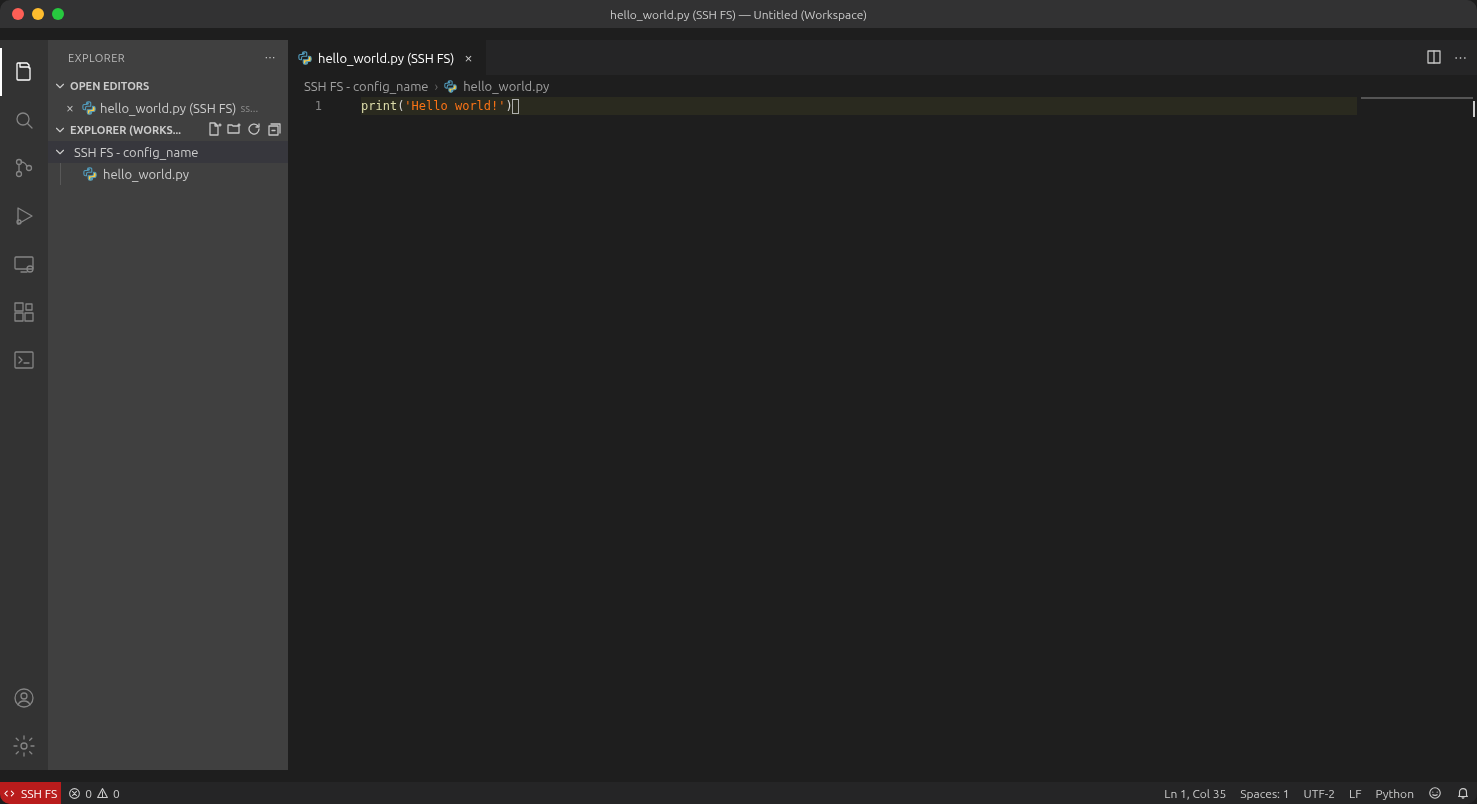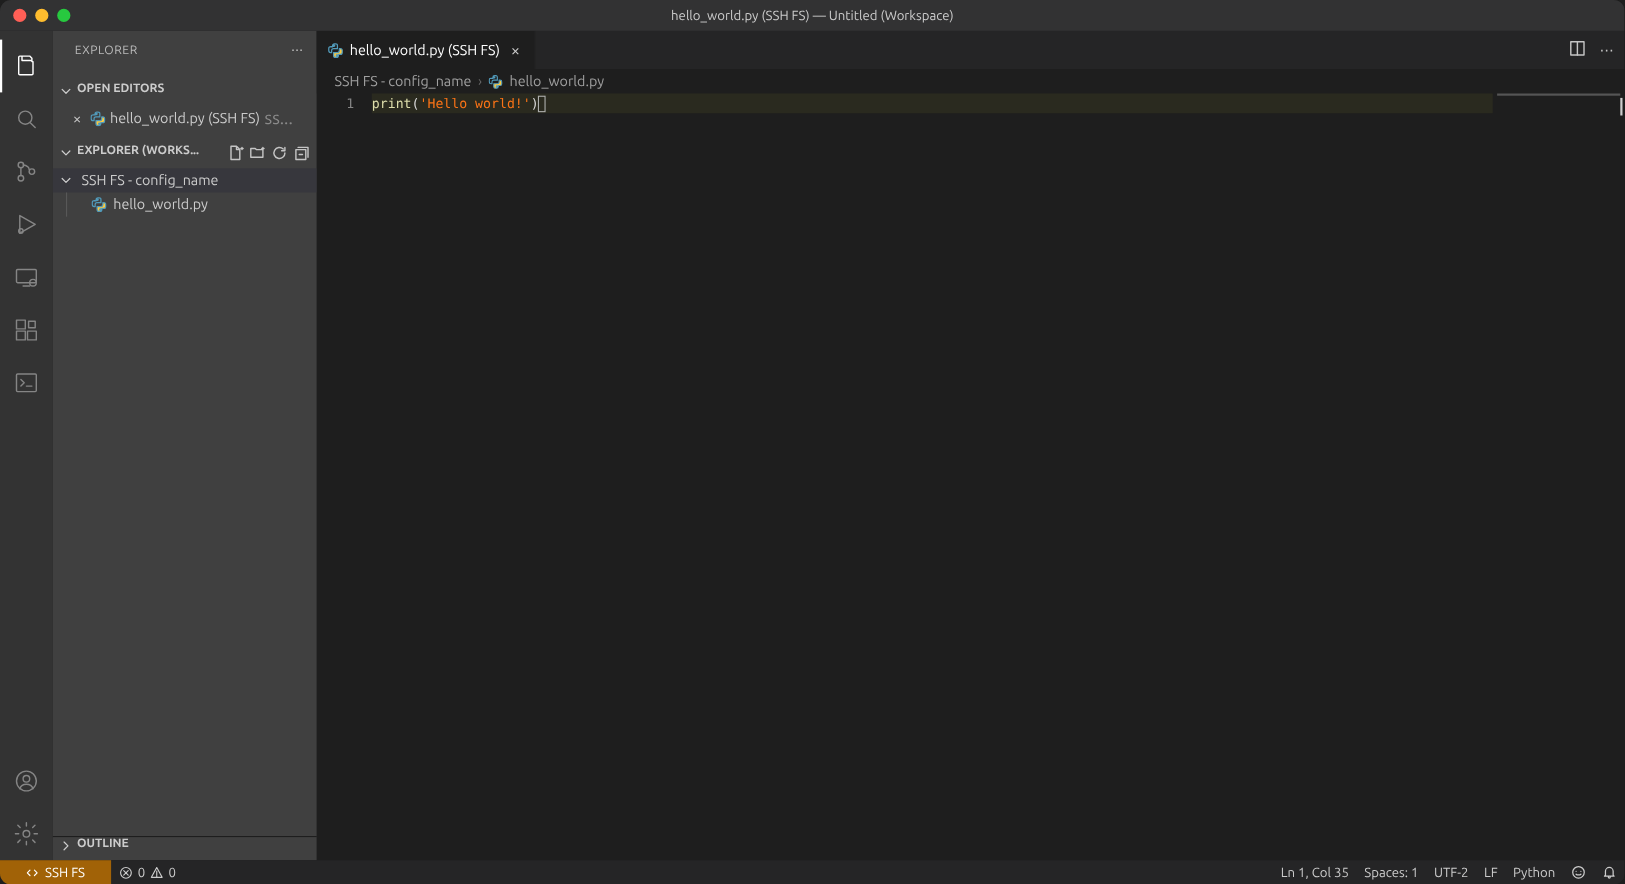--- a/index.html
+++ b/index.html
@@ -1,76 +1,76 @@
 <!DOCTYPE html>
 <html><head>
 <meta charset="utf-8">
 <style>
   * { box-sizing: border-box; margin: 0; padding: 0; }
   html, body { width: 1477px; height: 804px; overflow: hidden; font-family: -apple-system, "Segoe UI", Ubuntu, sans-serif; background: #1e1e1e; color: #ccc; font-size: 13px; }
-  .window { display: flex; flex-direction: column; width: 100%; height: 100%; background: #1e1e1e; border-radius: 10px; overflow: hidden; }
+  .window { display: flex; flex-direction: column; width: 100%; height: 100%; background: #1e1e1e; border-radius: 10px; overflow: hidden; gap: 12px; }
   
   .titlebar { height: 28px; background: #323233; display: flex; align-items: center; position: relative; flex-shrink: 0; }
   .traffic { display: flex; gap: 8px; padding-left: 12px; }
   .traffic .dot { width: 12px; height: 12px; border-radius: 50%; }
   .dot.red { background: #ff5f56; } .dot.yellow { background: #ffbd2e; } .dot.green { background: #27c93f; }
   .titlebar-title { position: absolute; left: 0; right: 0; text-align: center; color: #ccc; font-size: 12px; pointer-events: none; }
   
   .body { flex: 1; display: flex; min-height: 0; }
   
   .activitybar { width: 48px; background: #333333; display: flex; flex-direction: column; align-items: center; padding-top: 8px; flex-shrink: 0; }
   .activitybar .spacer { flex: 1; }
   .act-item { width: 48px; height: 48px; display: flex; align-items: center; justify-content: center; color: #858585; cursor: pointer; position: relative; }
   .act-item.active { color: #fff; }
   .act-item.active::before { content: ""; position: absolute; left: 0; top: 0; bottom: 0; width: 2px; background: #fff; }
   .act-item svg { width: 24px; height: 24px; }
   
   .sidebar { width: 240px; background: #404040; display: flex; flex-direction: column; flex-shrink: 0; }
   .sidebar-header { height: 35px; display: flex; align-items: center; justify-content: space-between; padding: 0 12px 0 20px; color: #bbb; font-size: 11px; letter-spacing: 0.5px; }
   .sidebar-header .dots { color: #ccc; cursor: pointer; }
-  .section-header { height: 22px; display: flex; padding-left: 4px; color: #ccc; font-size: 11px; font-weight: 700; cursor: pointer; gap: 2px; margin-top: 12px; }
+  .section-header { height: 22px; display: flex; align-items: center; padding-left: 4px; color: #ccc; font-size: 11px; font-weight: 700; cursor: pointer; gap: 2px; }
   .section-header .label { flex: 1; overflow: hidden; text-overflow: ellipsis; white-space: nowrap; }
   .section-header .actions { display: flex; gap: 4px; padding-right: 6px; }
   .section-header .actions svg { width: 16px; height: 16px; color: #c5c5c5; }
   .chev { width: 16px; height: 16px; display: inline-flex; align-items: center; justify-content: center; }
   .tree { font-size: 13px; }
   .tree-row { height: 22px; display: flex; align-items: center; padding-left: 20px; color: #ccc; cursor: pointer; gap: 6px; white-space: nowrap; }
   .tree-row.open-editor { padding-left: 14px; gap: 4px; }
   .tree-row .close-x { width: 16px; height: 16px; display: inline-flex; align-items: center; justify-content: center; color: #c5c5c5; font-size: 14px; }
-  .tree-row .desc { color: #8a8a8a; font-size: 16px; overflow: hidden; text-overflow: ellipsis; flex-shrink: 1; min-width: 0; }
+  .tree-row .desc { color: #8a8a8a; font-size: 11px; overflow: hidden; text-overflow: ellipsis; flex-shrink: 1; min-width: 0; }
   .tree-row.selected { background: #37373d; }
   .tree-row.indent1 { padding-left: 4px; }
   .tree-row.indent2 { padding-left: 22px; border-left: 1px solid #585858; margin-left: 12px; }
   .folder-name { color: #ccc; }
   .py-icon { color: #519aba; font-size: 13px; display: inline-flex; align-items: center; }
   .outline-header { margin-top: auto; border-top: 1px solid #1e1e1e; }
   
   .editor-area { flex: 1; display: flex; flex-direction: column; background: #1e1e1e; min-width: 0; }
   .tabs { height: 35px; background: #252526; display: flex; align-items: stretch; }
   .tab { display: flex; align-items: center; padding: 0 10px; gap: 6px; background: #1e1e1e; border-right: 1px solid #252526; color: #fff; font-size: 13px; cursor: pointer; }
   .tab .close { color: #ccc; width: 16px; height: 16px; display: inline-flex; align-items: center; justify-content: center; font-size: 15px; }
   .tabs .right-actions { margin-left: auto; display: flex; align-items: center; padding-right: 10px; gap: 12px; color: #c5c5c5; }
   .tabs .right-actions svg { width: 16px; height: 16px; }
   .breadcrumbs { height: 22px; display: flex; align-items: center; padding-left: 16px; gap: 6px; color: #a0a0a0; font-size: 13px; background: #1e1e1e; }
   .breadcrumbs .sep { color: #666; }
   .code-area { flex: 1; display: flex; font-family: "SF Mono", Menlo, Consolas, monospace; font-size: 12px; position: relative; }
   .gutter { width: 50px; text-align: right; padding-right: 16px; color: #858585; line-height: 18px; padding-top: 0; }
-  .code-content { flex: 1; line-height: 18px; position: relative; }
+  .code-content { flex: 1; line-height: 18px; position: relative; margin-left: 23px; }
   .code-line { height: 18px; display: flex; align-items: center; }
   .code-line.current { background: #2a2a1f; }
   .tok-fn { color: #dcdcaa; }
   .tok-str { color: #f97316; }
   .tok-punc { color: #d4d4d4; }
   .cursor-box { display: inline-block; border: 1px solid #aeafad; width: 7px; height: 15px; margin-left: -1px; vertical-align: middle; }
   .minimap { width: 120px; position: relative; }
   .minimap .mm-line { position: absolute; top: 0; left: 4px; right: 4px; height: 2px; background: #555; }
   .scroll-beam { position: absolute; right: 2px; top: 4px; width: 2px; height: 16px; background: #ccc; }
   
   .statusbar { height: 22px; background: #252526; display: flex; align-items: center; font-size: 12px; color: #ccc; flex-shrink: 0; }
-  .status-remote { background: #a16207; color: #fff; height: 100%; display: flex; align-items: center; padding: 0 24px; gap: 4px; }
+  .status-remote { background: #b91c1c; color: #fff; height: 100%; display: flex; align-items: center; padding: 0 4px; gap: 4px; }
   .status-item { padding: 0 7px; height: 100%; display: flex; align-items: center; gap: 4px; cursor: pointer; }
   .statusbar .spacer { flex: 1; }
   svg { fill: none; stroke: currentColor; stroke-width: 1.3; stroke-linecap: round; stroke-linejoin: round; }
 </style>
 </head>
 <body>
 
 <div class="window">
 
   <div class="titlebar">
@@ -211,28 +211,20 @@
           <span class="py-icon">
             <svg viewBox="0 0 16 16" width="14" height="14" stroke="none" fill="#519aba">
                 <path d="M7 1C5 1 5 2.5 5 3v1H3c-1 0-2 0-2 2v2c0 2 1 2 2 2h1V8c0-1 1-2 2-2h4V3c0-1 0-2-2-2H7zm-.5 1.2a.7.7 0 1 1 0 1.4.7.7 0 0 1 0-1.4z"></path>
                 <path fill="#ffca3e" d="M9 15c2 0 2-1.5 2-2v-1h2c1 0 2 0 2-2V8c0-2-1-2-2-2h-1v2c0 1-1 2-2 2H6v3c0 1 0 2 2 2h1zm.5-1.2a.7.7 0 1 1 0-1.4.7.7 0 0 1 0 1.4z"></path>
               </svg>
           </span>
           <span>hello_world.py</span>
         </div>
       </div>
 
-      <div class="section-header outline-header">
-        <span class="chev">
-            <svg viewBox="0 0 16 16" width="14" height="14">
-              <path d="m6 4 4 4-4 4"></path>
-            </svg>
-          </span>
-        <span class="label">OUTLINE</span>
-      </div>
     </div>
 
     <div class="editor-area">
       <div class="tabs">
         <div class="tab">
           <span class="py-icon">
             <svg viewBox="0 0 16 16" width="14" height="14" stroke="none" fill="#519aba">
                 <path d="M7 1C5 1 5 2.5 5 3v1H3c-1 0-2 0-2 2v2c0 2 1 2 2 2h1V8c0-1 1-2 2-2h4V3c0-1 0-2-2-2H7zm-.5 1.2a.7.7 0 1 1 0 1.4.7.7 0 0 1 0-1.4z"></path>
                 <path fill="#ffca3e" d="M9 15c2 0 2-1.5 2-2v-1h2c1 0 2 0 2-2V8c0-2-1-2-2-2h-1v2c0 1-1 2-2 2H6v3c0 1 0 2 2 2h1zm.5-1.2a.7.7 0 1 1 0-1.4.7.7 0 0 1 0 1.4z"></path>
               </svg>

